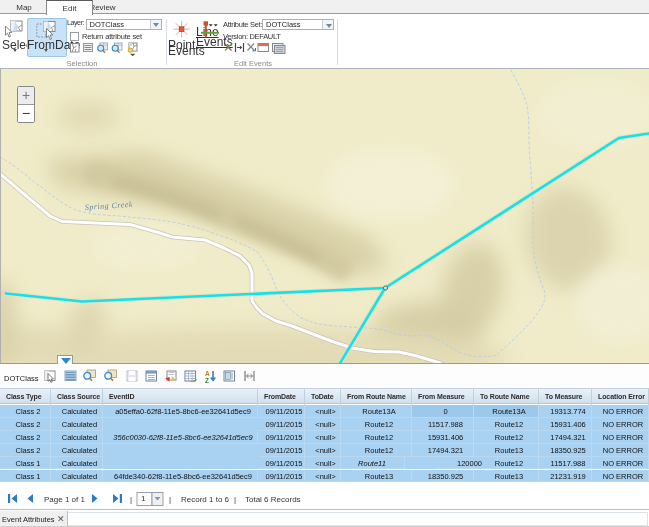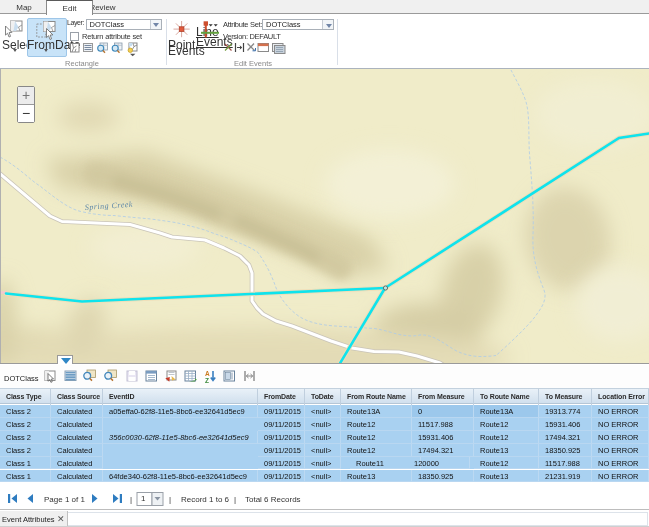--- a/index.html
+++ b/index.html
@@ -51,21 +51,21 @@
 
 #ptoolbar { position:absolute; left:0; top:365px; width:649px; height:23px; background:#fdfdfd; }
 #ptoolbar .plabel { position:absolute; left:4px; top:9px; font-size:7.5px; color:#222; }
 #grid { position:absolute; left:0; top:388px; width:649px; height:101px; background:#fff; font-size:8px; }
 #ghead { position:absolute; left:0; top:0; width:649px; height:16px;
   background:linear-gradient(#e9f1f8,#d1e0ee); border-top:1px solid #c3d1de; border-bottom:1px solid #b5c6d6; }
 .hc { position:absolute; top:0; height:16px; line-height:16px; font-weight:bold;
   color:#2b2b2b; font-size:7px; letter-spacing:-0.1px; padding-left:6px; border-right:1px solid #c0cfde; white-space:nowrap; overflow:hidden; }
 .row { position:absolute; left:0; width:649px; height:12.9px; background:#a9d1f1; }
 .cell { position:absolute; top:0; height:12.9px; line-height:13px; font-size:7.5px;
-  color:#111; padding-left:6px; border-right:1px solid #bcd9f2; border-bottom:1px solid #b9d7f1; white-space:nowrap; overflow:hidden; }
+  color:#111; padding-left:6px; border-right:1px solid #bcd9f2; border-bottom:1px solid #b9d7f1; white-space:nowrap; overflow:hidden;text-align:center; }
 #pager { position:absolute; left:0; top:489px; width:649px; height:20px; background:#fff;
   font-size:9px; color:#333; }
 #bottombar { position:absolute; left:0; top:509px; width:649px; height:18px;
   background:#fff; border-top:1px solid #bdbdbd; }
 #btab { position:absolute; left:0; top:1px; width:68px; height:17px; background:#efefef;
   border-right:1px solid #c0c0c0; font-size:7.5px; color:#222; line-height:17px; white-space:nowrap; }
 #btab .bx { position:absolute; left:57px; top:0; color:#555; font-size:9px; }
 #brest { position:absolute; left:68px; top:2px; width:580px; height:14px;
   background:#fff; border:1px solid #dde3ea; border-left:none; }
 </style>
@@ -150,21 +150,21 @@
         <path d="M 252.5,35.8 L 255.5,35.8 L 255.5,33" stroke="#3a6fae" stroke-width="1" fill="none"></path>
         <rect x="258" y="28.5" width="10.5" height="8" fill="#fff" stroke="#8a8a8a"></rect>
         <rect x="258" y="28.5" width="10.5" height="2.6" fill="#d4714e"></rect>
         <rect x="272.5" y="28.5" width="10.5" height="8" fill="#e8ecf0" stroke="#8a8a8a"></rect>
         <rect x="274.5" y="30.5" width="10.5" height="8" fill="#c8d2dc" stroke="#8a8a8a"></rect>
         <path d="M 276,32.5 h 7 M 276,34.5 h 7 M 276,36.5 h 7" stroke="#90a0b0" stroke-width="0.9"></path>
       </g>
     </svg>
 
     <div class="gsep" style="left:166px;"></div>
-    <div class="glabel" style="left:47px; width:70px;">Rectangle</div>
+    <div class="glabel" style="left:47px; width:70px;">Selection</div>
     <div class="biglabel" style="left:2px; top:27px; width:28px;">Select</div>
     <div class="darr" style="left:13px; top:34px;"></div>
     <div id="rectbtn" style="position:absolute; left:27px; top:3px; width:40px; height:39px;
       background:#c8e3f8; border:1px solid #9ec6e8; border-radius:2px;"></div>
     <div class="biglabel" style="left:27px; top:27px; width:40px;">FromDate</div>
     <div class="darr" style="left:44px; top:34px;"></div>
     <div style="position:absolute; left:67px; top:3.5px; font-size:7px; letter-spacing:-0.4px;">Layer:</div>
     <div class="drop" style="left:85.5px; top:3.5px; width:76px;">
       <div class="dtext">DOTClass</div>
         <div class="dbtn"></div>
@@ -372,22 +372,22 @@
           <div class="cell" style="left:412px; width:62px;">17494.321</div>
           <div class="cell" style="left:474px; width:65px;">Route13</div>
           <div class="cell" style="left:539px; width:53px;">18350.925</div>
           <div class="cell" style="left:592px; width:57px;">NO ERROR</div>
         </div>
 <div class="row" style="top:68.6px;">
           <div class="cell" style="left:0px; width:51px;">Class 1</div>
           <div class="cell" style="left:51px; width:52px;">Calculated</div>
           <div class="cell" style="left:258px; width:47px;">09/11/2015</div>
           <div class="cell" style="left:305px; width:36px;">&lt;null&gt;</div>
-          <div class="cell" style="left:350px; width:71px;">Route11</div>
-          <div class="cell" style="left:408px; width:62px;">120000</div>
+          <div class="cell" style="left:334px; width:71px;font-style:italic;">Route11</div>
+          <div class="cell" style="left:436px; width:62px;">120000</div>
           <div class="cell" style="left:474px; width:65px;">Route12</div>
           <div class="cell" style="left:539px; width:53px;">11517.988</div>
           <div class="cell" style="left:592px; width:57px;">NO ERROR</div>
         </div>
 <div class="row" style="top:81.5px;">
           <div class="cell" style="left:0px; width:51px;">Class 1</div>
           <div class="cell" style="left:51px; width:52px;">Calculated</div>
           <div class="cell" style="left:103px; width:155px;">64fde340-62f8-11e5-8bc6-ee32641d5ec9</div>
           <div class="cell" style="left:258px; width:47px;">09/11/2015</div>
           <div class="cell" style="left:305px; width:36px;">&lt;null&gt;</div>

